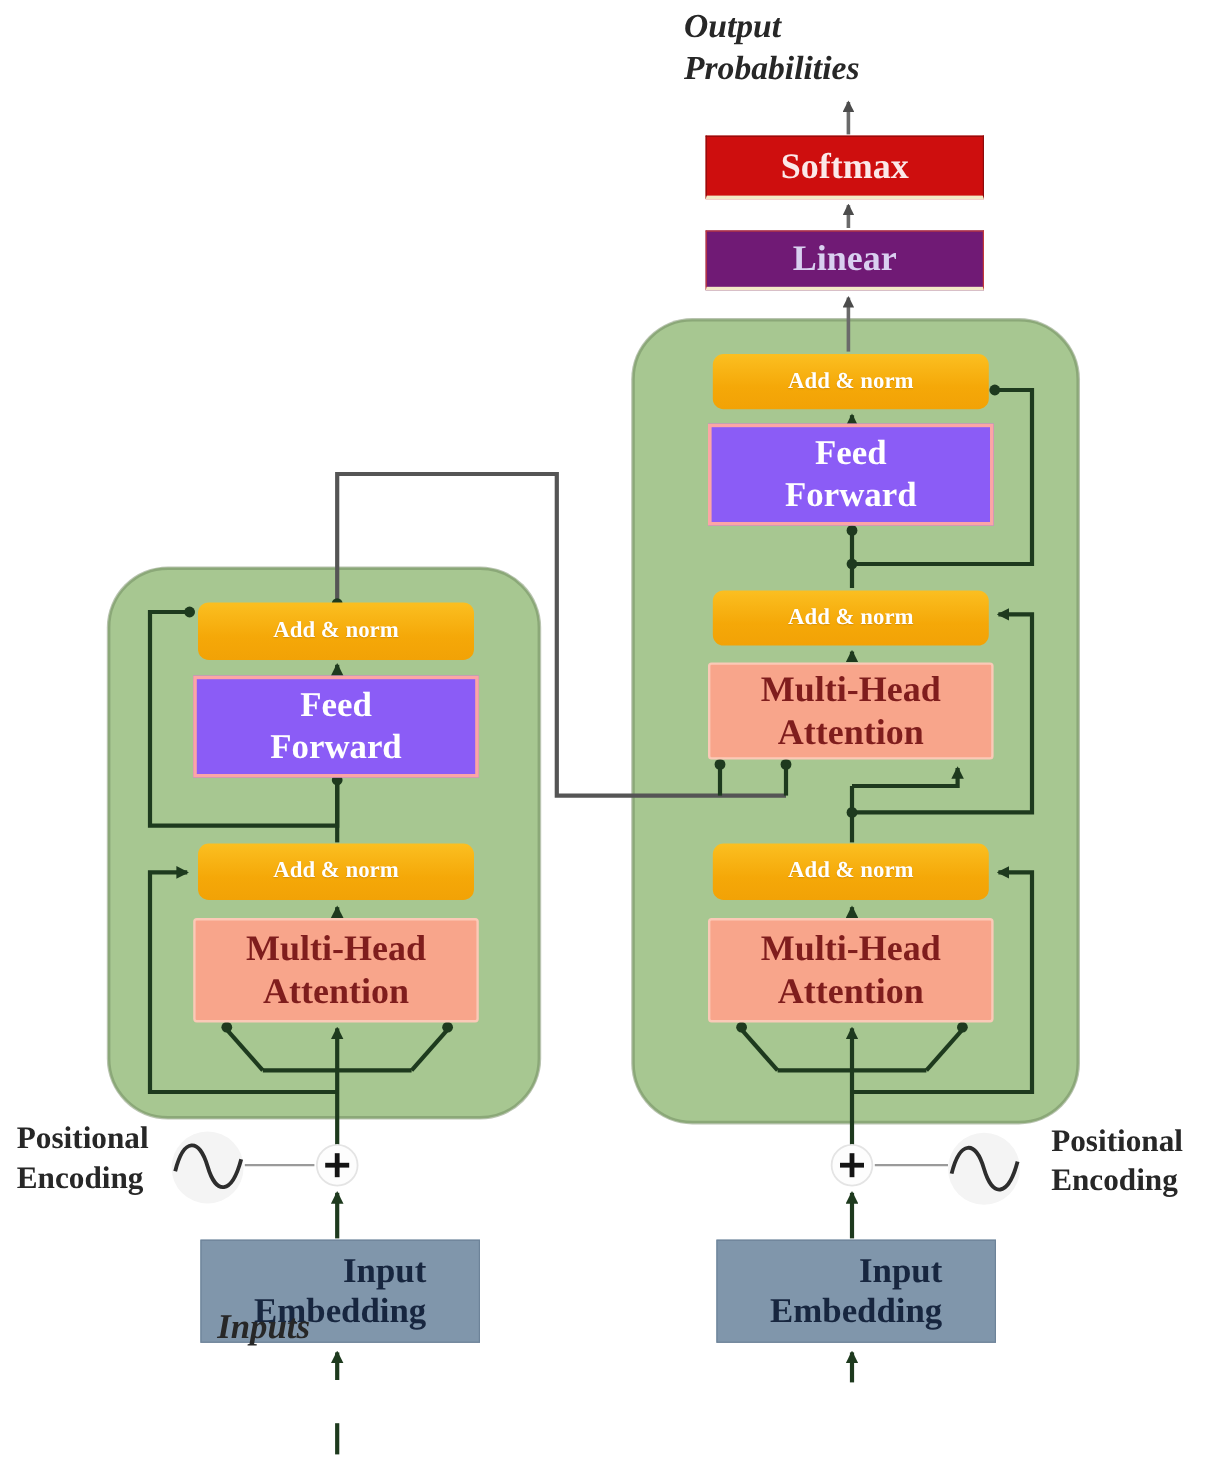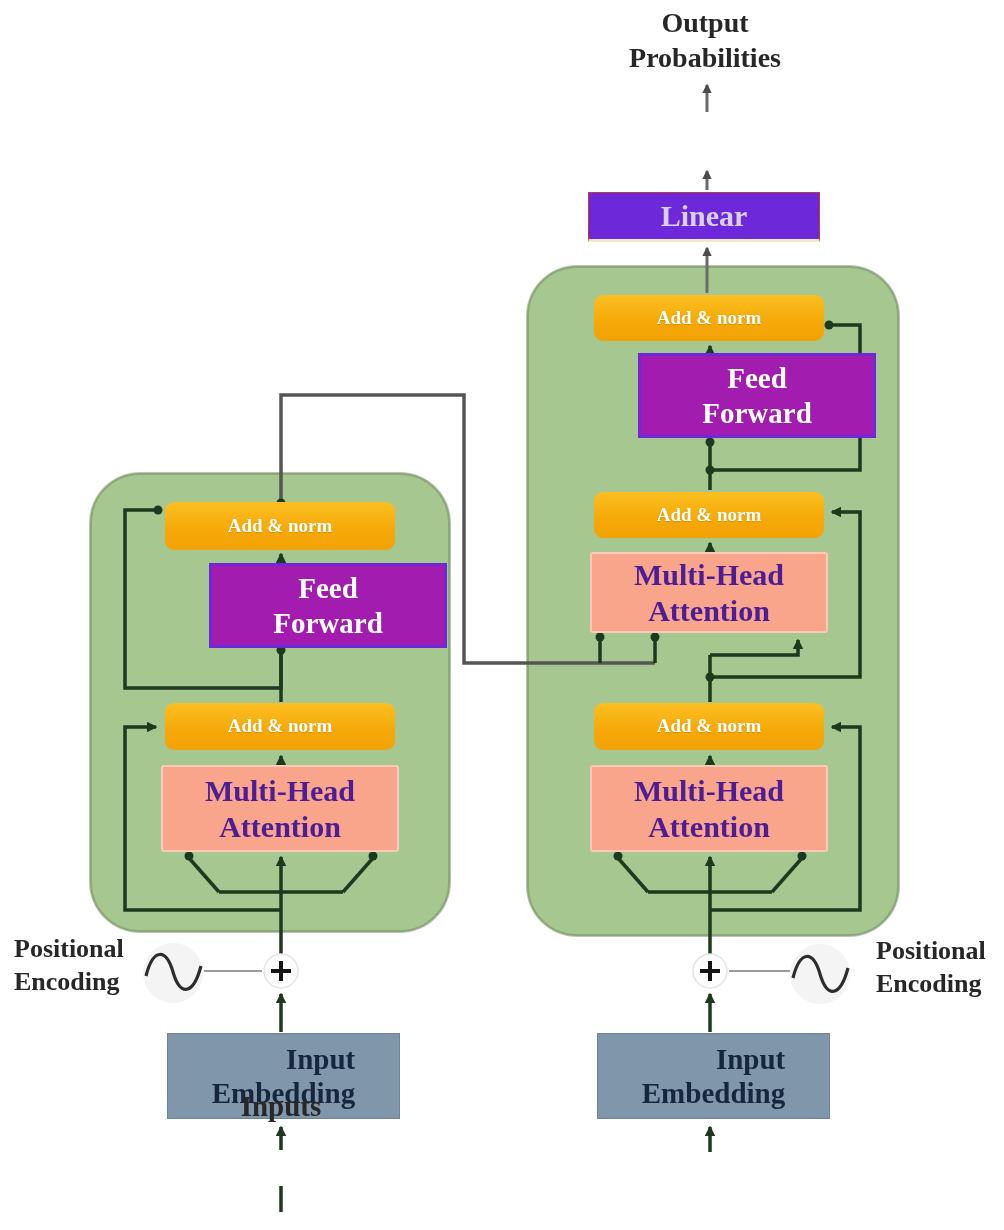--- a/index.html
+++ b/index.html
@@ -12,30 +12,30 @@
     border-radius:50px;z-index:1;box-shadow:0 0 0 1px #b9c4b0;
   }
   .box{
     position:absolute;z-index:10;display:flex;align-items:center;justify-content:center;
     text-align:center;font-weight:bold;white-space:pre-line;line-height:1.18;
   }
   .an{
     background:linear-gradient(180deg,#fbbf21 0%,#f5a808 60%,#f2a206 100%);
     color:#ffffff;border-radius:9px;font-size:19px;text-shadow:0 1px 1px rgba(160,100,0,.35);
   }
-  .ff{background:#a21caf;border:3px solid #6d28d9;color:#ffffff;font-size:29px;margin-left:48px;}
-  .mha{background:#f8a58b;border:2px solid #fbc9b7;border-radius:3px;color:#4c1d95;font-size:30px;}
+  .ff{background:#8b5cf6;border:3px solid #fca5a5;color:#ffffff;font-size:29px;}
+  .mha{background:#f8a58b;border:2px solid #fbc9b7;border-radius:3px;color:#7f1d1d;font-size:30px;}
   .softmax{background:#ce0e0e;border:1px solid #8e0b0b;border-bottom:3px solid #f3e9c6;color:#fbe9e9;font-size:30px;}
-  .linear{background:#6d28d9;border:1px solid #c23a3a;border-bottom:3px solid #f3e9c6;color:#d9d0f0;font-size:30px;}
+  .linear{background:#701a75;border:1px solid #c23a3a;border-bottom:3px solid #f3e9c6;color:#d9d0f0;font-size:30px;}
   .emb{background:#8096ab;border:1px solid #6d8399;color:#17263f;font-size:29px;text-align:right;}
   .lbl-out{
     position:absolute;z-index:10;color:#272727;font-weight:bold;font-size:28px;
     white-space:pre-line;line-height:1.25;
   }
-  .center{text-align:center;}
+  .center{text-align:left;font-style:italic;}
   svg.wires{position:absolute;left:0;top:0;z-index:5;}
 </style>
 </head>
 <body>
 
 <div id="canvas">
 
   <div class="block" style="left:90px;top:473px;width:356px;height:455px;"></div>
   <div class="block" style="left:527px;top:266px;width:368px;height:666px;"></div>
 
@@ -133,20 +133,23 @@
     </g>
     <g>
       <circle cx="820" cy="974" r="30" fill="#f4f4f4"></circle>
       <path d="M793,978 C800,950 813,950 820,974 C827,998 840,998 848,968" stroke="#2d2d2d" stroke-width="3.2" fill="none"></path>
       <line x1="729" y1="971" x2="790" y2="971" stroke="#9a9a9a" stroke-width="1.8"></line>
     </g>
   </svg>
 
   <div class="lbl-out center" style="left:570px;top:5px;width:270px;">Output
 Probabilities</div>
+  <div class="box softmax" style="left:588px;top:113px;width:230px;height:49px;">
+    <span>Softmax</span>
+  </div>
   <div class="box linear" style="left:588px;top:192px;width:230px;height:46px;">
     <span>Linear</span>
   </div>
 
   <div class="box an" style="left:594px;top:295px;width:230px;height:46px;">
     <span>Add &amp; norm</span>
   </div>
   <div class="box ff" style="left:590px;top:353px;width:232px;height:79px;">
     <span>Feed
 Forward</span>

